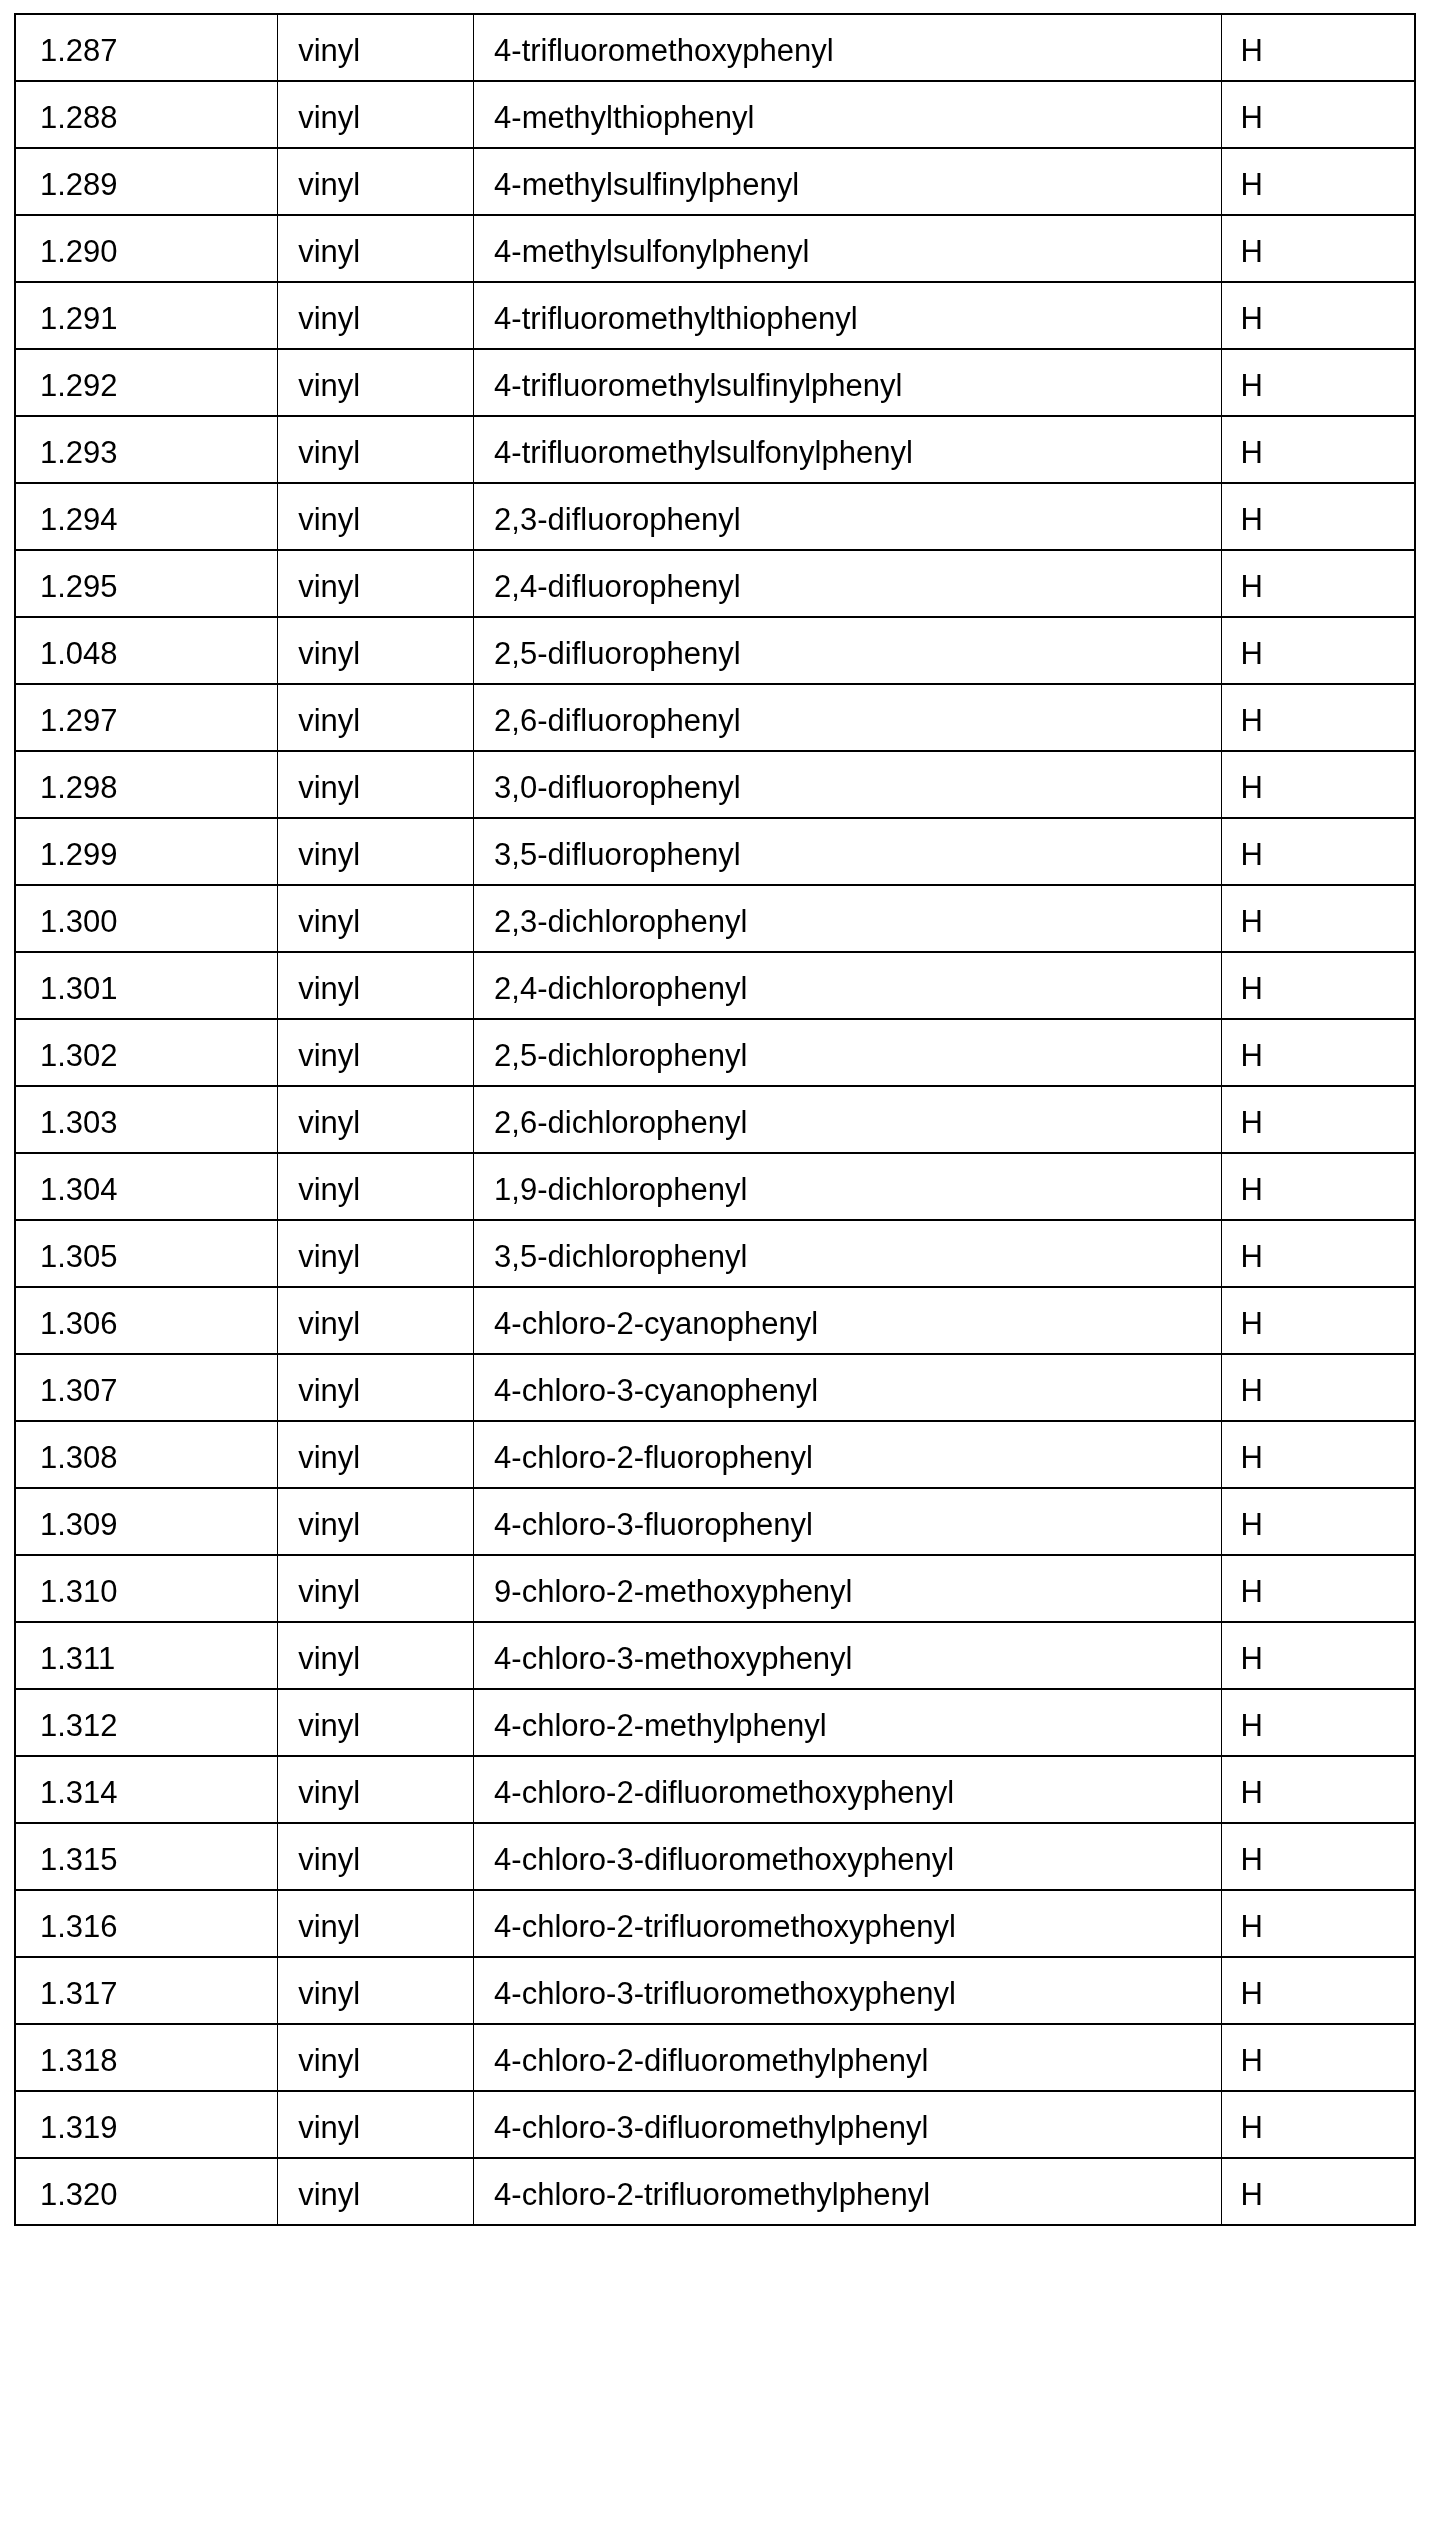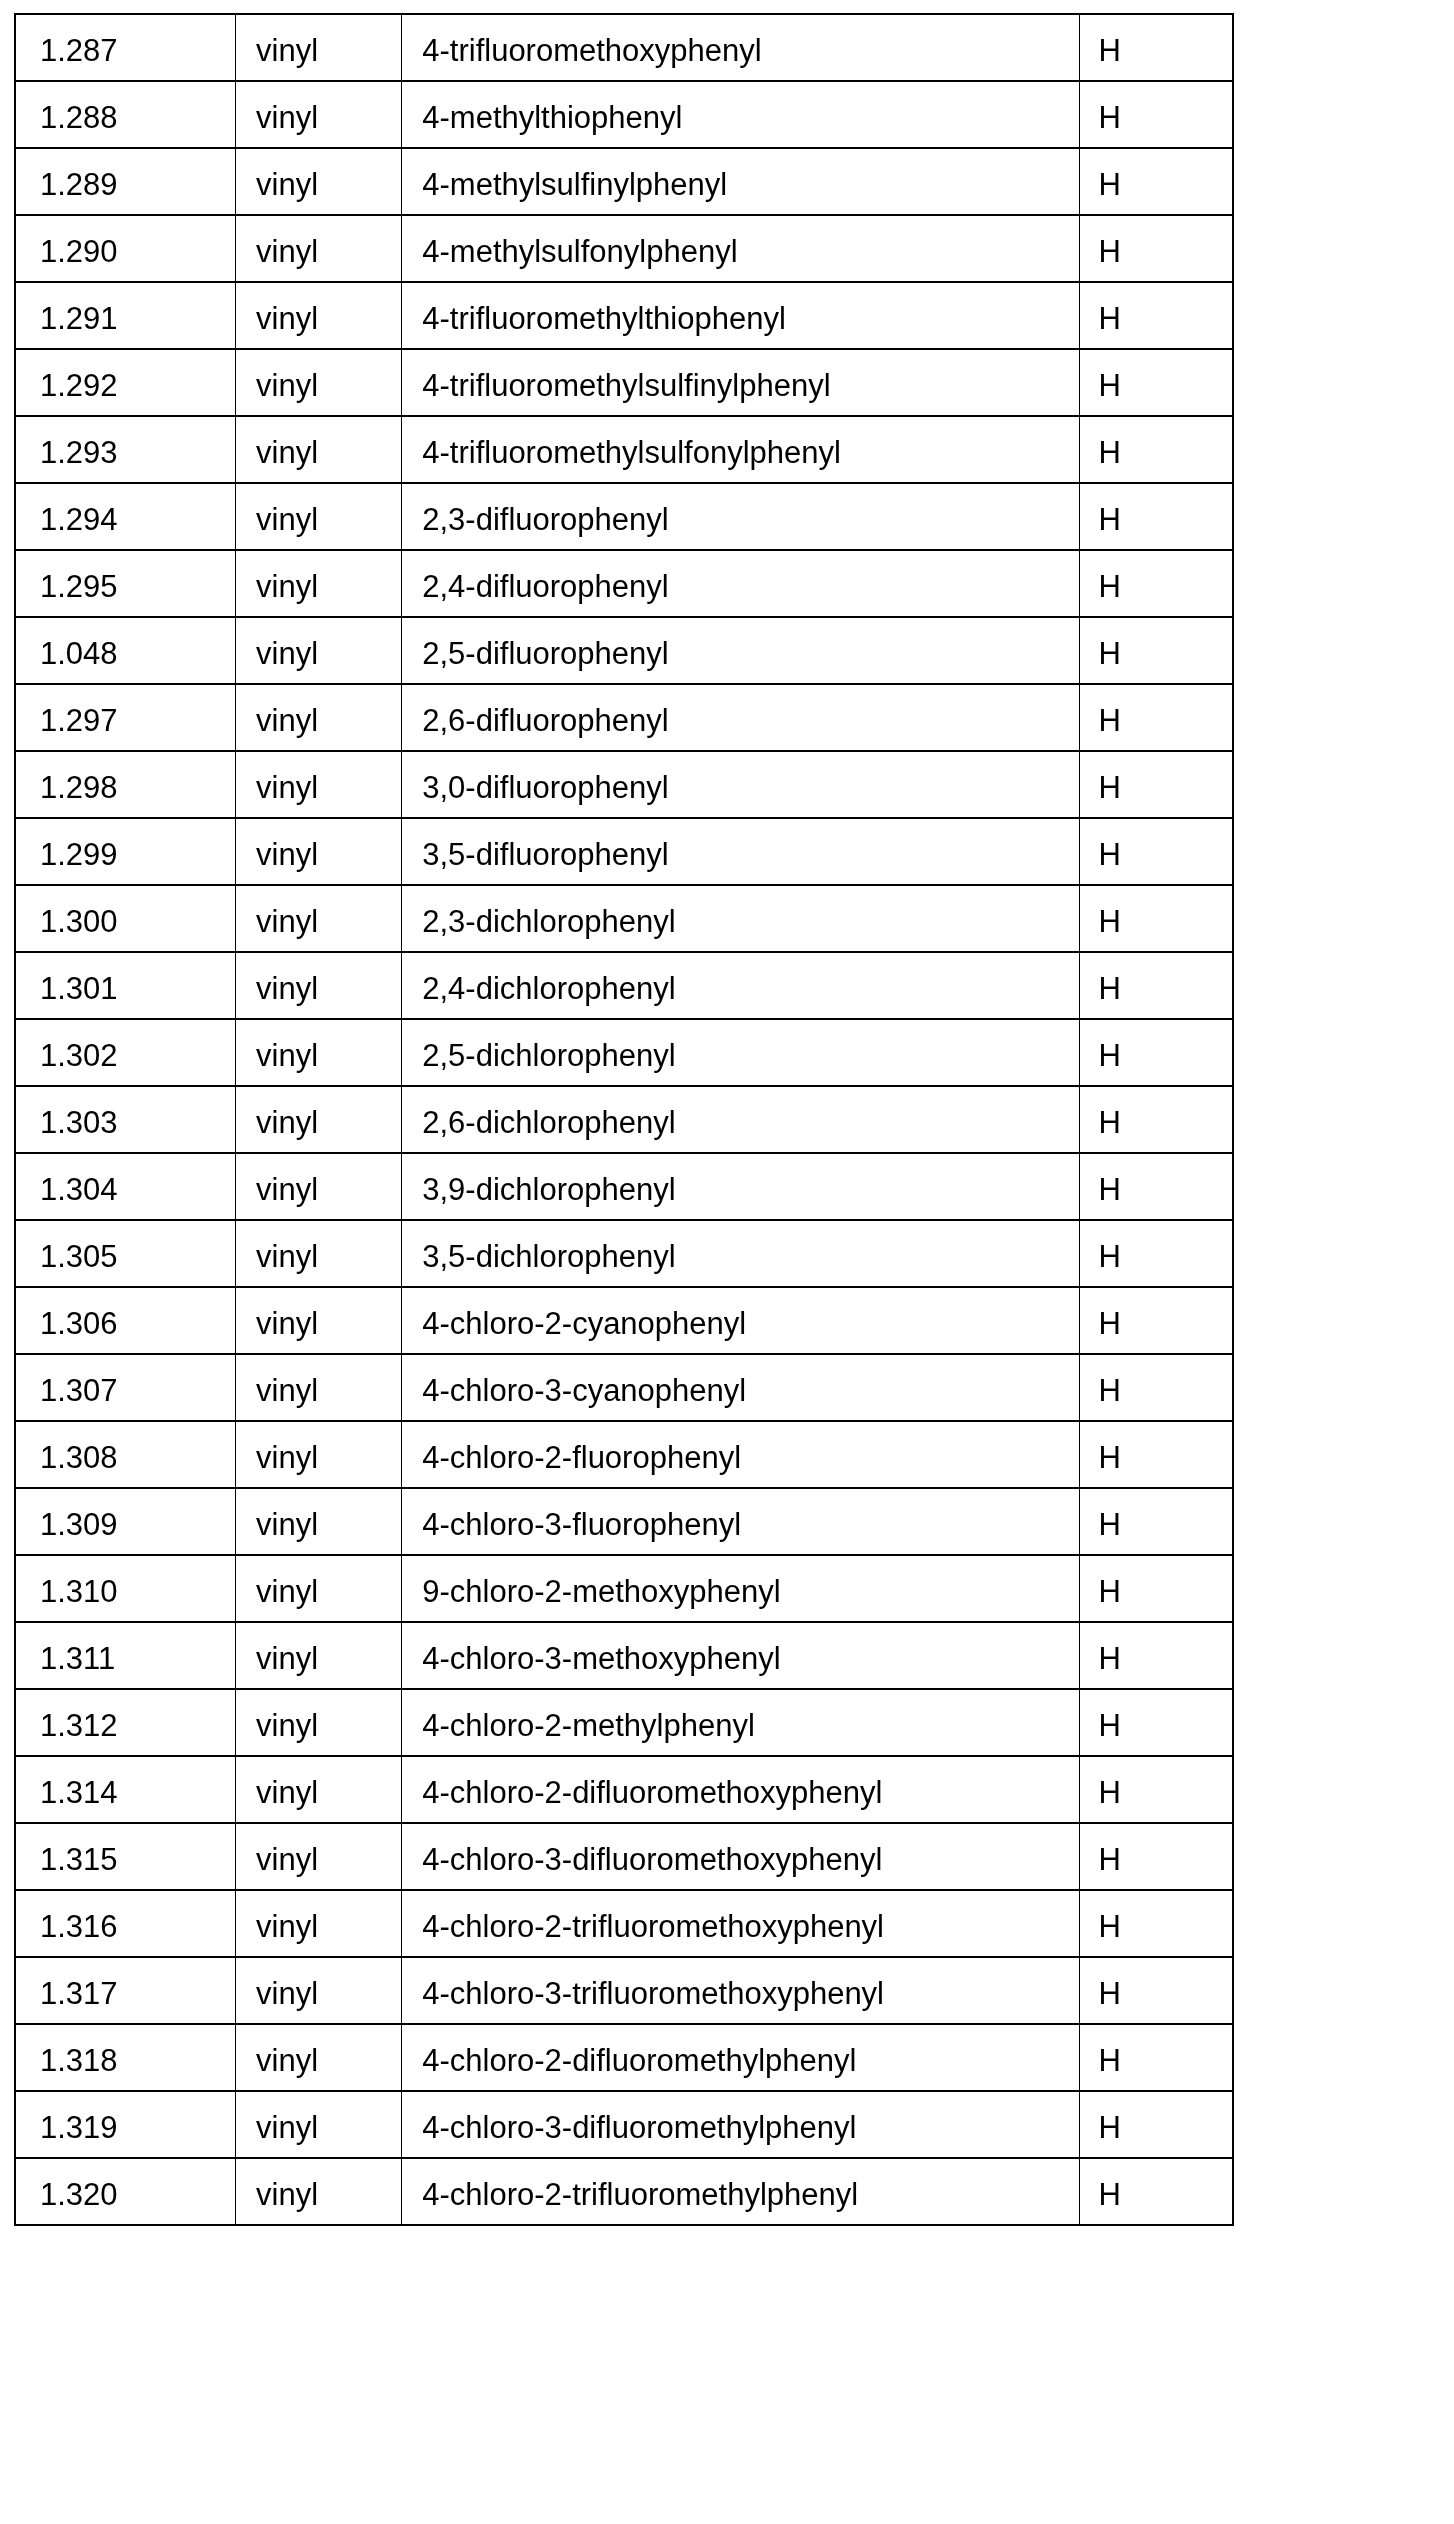--- a/index.html
+++ b/index.html
@@ -1,19 +1,19 @@
 <!DOCTYPE html>
 <html style="font-size:15px"><head>
 <meta charset="utf-8">
 <style>
   html, body { margin: 0; padding: 0; background: #ffffff; }
   body { width: 1455px; height: 2525px; position: relative; overflow: hidden; }
   .tbl {
     position: absolute; left: 14px; top: 13px;
-    width: 1220px;
+    width: 1402px;
     border-collapse: collapse;
     font-family: "Liberation Sans", sans-serif;
     color: #000;
   }
   .tbl td {
     border: 1.9px solid #000;
     border-bottom-width: 2.8px;
     height: 67px;
     padding: 0 0 0 22.3px;
     font-size: 31px;
@@ -148,21 +148,21 @@
   <tr>
     <td class="c-id">1.303</td>
     <td class="c-r1">vinyl</td>
     <td class="c-r2">2,6-dichlorophenyl</td>
     <td class="c-r3">H</td>
   </tr>
 
   <tr>
     <td class="c-id">1.304</td>
     <td class="c-r1">vinyl</td>
-    <td class="c-r2">3,9-dichlorophenyl</td>
+    <td class="c-r2">1,9-dichlorophenyl</td>
     <td class="c-r3">H</td>
   </tr>
 
   <tr>
     <td class="c-id">1.305</td>
     <td class="c-r1">vinyl</td>
     <td class="c-r2">3,5-dichlorophenyl</td>
     <td class="c-r3">H</td>
   </tr>
 

